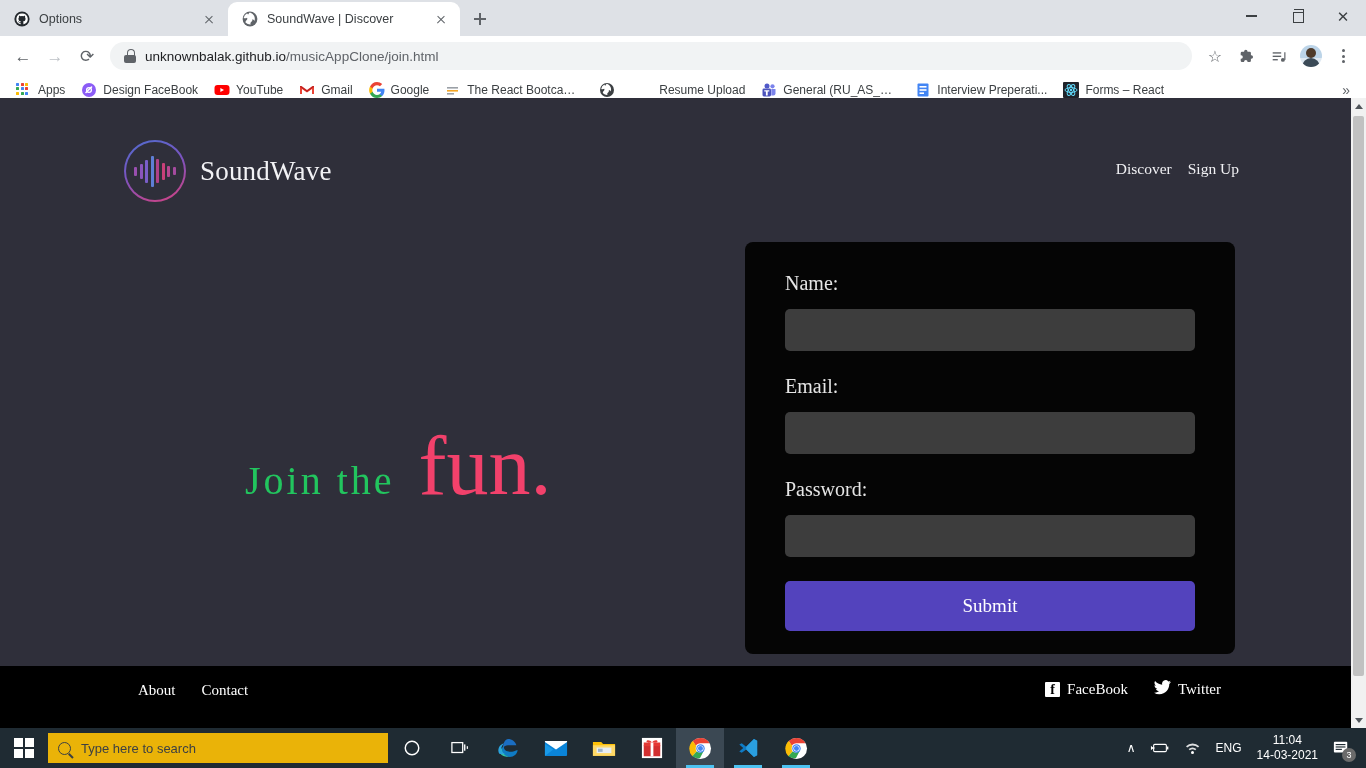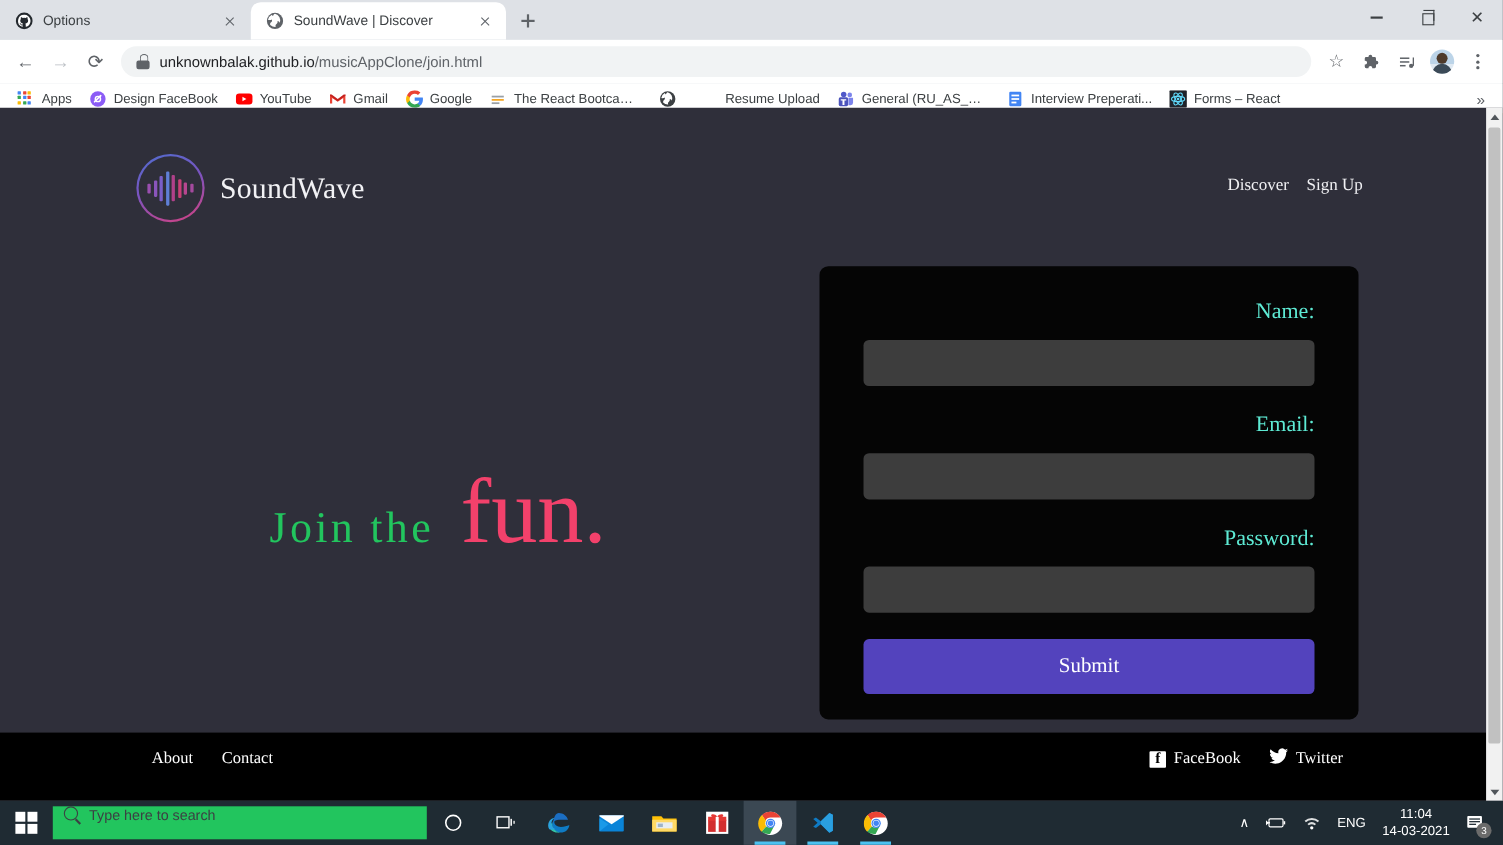--- a/index.html
+++ b/index.html
@@ -92,21 +92,21 @@
 
   .site-nav { position:absolute; right:112px; top:62px; display:flex; gap:16px;
               font-family:"Liberation Serif", serif; font-size:15.5px; color:#f0f0f3; }
 
   .hero { position:absolute; left:245px; top:330px; display:flex; align-items:baseline; }
   .hero-a { font-family:"Liberation Serif", serif; font-size:40px; color:#22c55e; letter-spacing:3px; }
   .hero-b { font-family:"Liberation Serif", serif; font-size:84px; color:#f2416b; margin-left:24px; line-height:.9; }
 
   .form-card { position:absolute; left:745px; top:144px; width:490px; height:412px;
                background:#050505; border-radius:8px; padding:30px 40px; }
-  .field-label { font-family:"Liberation Serif", serif; font-size:20px; color:#5eead4; margin-bottom:14px;text-align:right; }
+  .field-label { font-family:"Liberation Serif", serif; font-size:20px; color:#e5e5e5; margin-bottom:14px; }
   .field-input { width:410px; height:42px; background:#3d3d3d; border:none; border-radius:5px;
                  margin-bottom:24px; display:block; color:#fff; padding:0 12px;
                  font-family:"Liberation Sans",sans-serif; font-size:14px; }
   .submit-btn { width:410px; height:50px; background:#5343bd; border:none; border-radius:5px;
                 color:#ffffff; font-family:"Liberation Serif", serif; font-size:19px; display:block; }
 
   .site-footer { position:absolute; left:0; top:568px; width:1351px; height:62px; background:#000000; }
   .foot-left { position:absolute; left:138px; top:16px; display:flex; gap:26px;
                font-family:"Liberation Serif", serif; font-size:15px; color:#ffffff; }
   .foot-right { position:absolute; right:130px; top:14px; display:flex; gap:26px; align-items:center;
@@ -123,21 +123,21 @@
   .sb-up span { border-bottom:5px solid #50555a; }
   .sb-down span { border-top:5px solid #50555a; }
   .sb-thumb { position:absolute; left:2px; top:18px; width:11px; height:560px; background:#c1c1c1; border-radius:2px; }
 
   
   .taskbar { position:absolute; left:0; top:728px; width:1366px; height:40px; background:#1f2b33;
              display:flex; align-items:center; }
   .start { width:48px; height:40px; display:flex; align-items:center; justify-content:center; }
   .win-logo { display:grid; grid-template-columns:repeat(2,9px); grid-template-rows:repeat(2,9px); gap:2px; }
   .win-logo i { display:block; background:#ffffff; }
-  .searchbox { width:340px; height:30px; background:#22c55e; display:flex; 
+  .searchbox { width:340px; height:30px; background:#eab308; display:flex; align-items:center;
                padding:0 10px; gap:10px; }
   .search-glass { width:13px; height:13px; border:1.6px solid #3c4043; border-radius:50%; position:relative; flex:0 0 13px; }
   .search-glass::after { content:""; position:absolute; right:-4px; bottom:-3px; width:6px; height:1.6px;
                          background:#3c4043; transform:rotate(45deg); }
   .search-text { font-size:13px; color:#3c4043; }
   .tbtask { width:48px; height:40px; display:flex; align-items:center; justify-content:center; position:relative; }
   .tbtask.active { background:#3b4853; }
   .tbtask.active::after, .tbtask.running::after {
     content:""; position:absolute; left:10px; bottom:0; width:28px; height:3px; background:#4cc2f1; }
   .tray { margin-left:auto; display:flex; align-items:center; gap:0; padding-right:6px;

